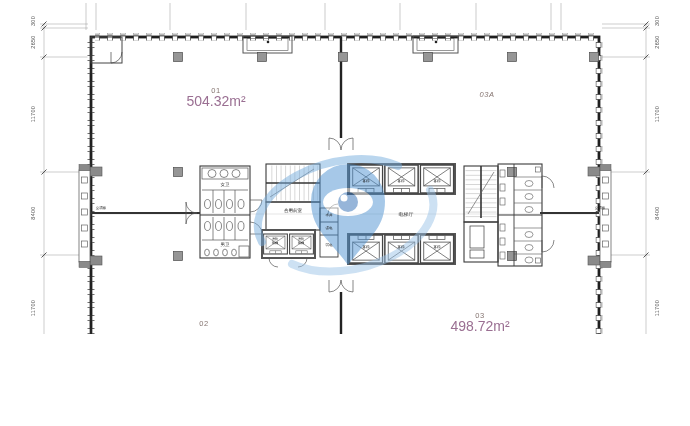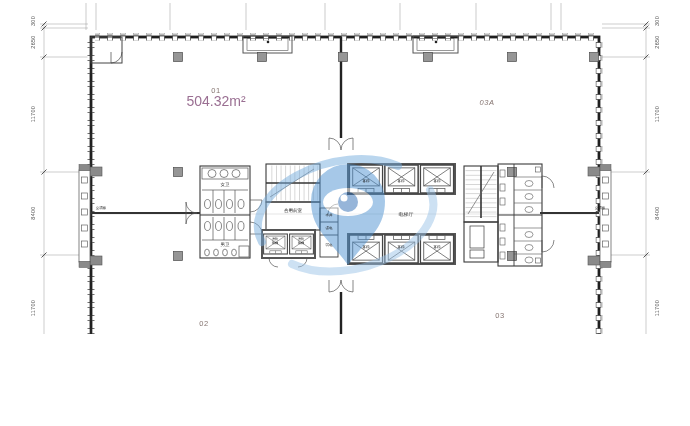--- a/index.html
+++ b/index.html
@@ -346,28 +346,29 @@
     <ellipse cx="348" cy="202" rx="25" ry="14" fill="#fff"></ellipse>
     <circle cx="348" cy="202" r="10" fill="#2f6db5"></circle>
     <circle cx="344" cy="198" r="3.5" fill="#fff"></circle>
   </g>
 </svg>
 
   <div class="room" style="left:156px;top:86px;">
     <div class="rid">01</div>
     <div class="rarea">504.32m²</div>
   </div>
-  <div class="room" style="left:427px;top:98px;font-style:italic;">
+  <div class="room" style="left:427px;top:90px;font-style:italic;">
     <div class="rid">03A</div>
   </div>
   <div class="room" style="left:144px;top:319px;">
     <div class="rid">02</div>
   </div>
-  <div class="room" style="left:440px;top:311px;">
+  <div class="room" style="left:420px;top:311px;">
     <div class="rid">03</div>
+    <div class="rarea">498.72m²</div>
   </div>
 
   <div class="lbl t" style="left:225px;top:184px;">女卫</div>
   <div class="lbl t" style="left:225px;top:244px;">男卫</div>
   <div class="lbl t" style="left:293px;top:210px;">合用前室</div>
   <div class="lbl t5" style="left:406px;top:214px;">电梯厅</div>
   <div class="lbl t35" style="left:329px;top:215px;">水井</div>
   <div class="lbl t35" style="left:329px;top:228px;">强电</div>
   <div class="lbl t35" style="left:329px;top:245px;">弱电</div>
   <div class="t2" style="left:275px;top:242px;">消防电梯</div>

